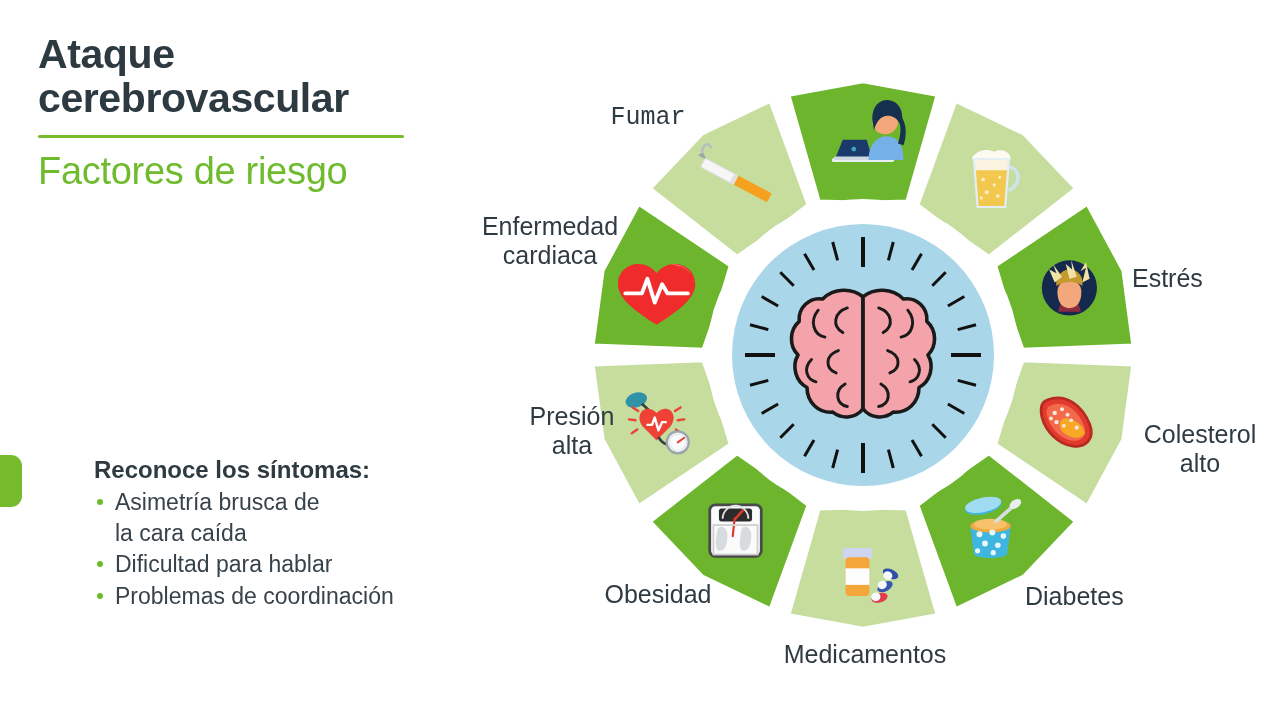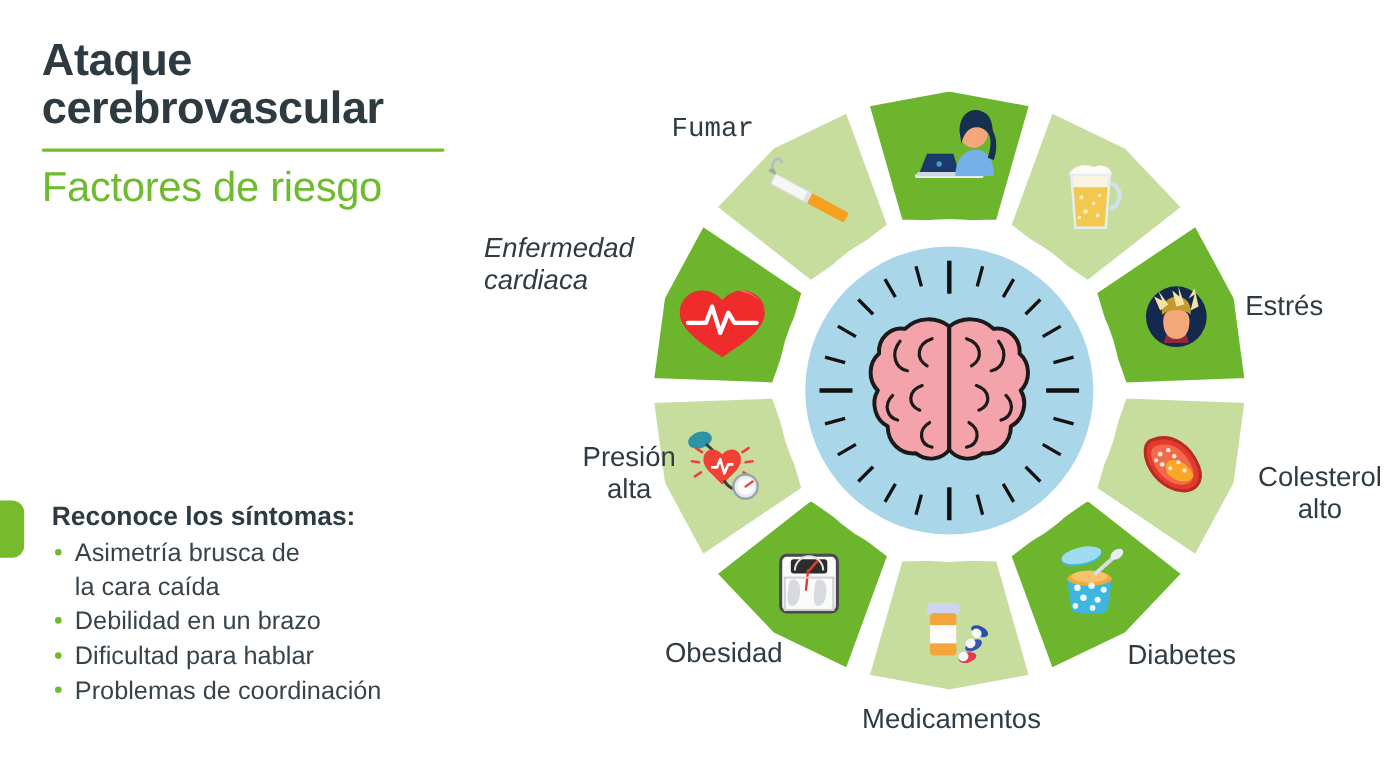--- a/index.html
+++ b/index.html
@@ -54,20 +54,21 @@
     color: #6fbb2e;
     letter-spacing: -0.3px;
     line-height: 1.05;
   }
 
   #symptoms-block {
     position: absolute;
     left: 0;
     top: 455px;
     width: 500px;
+    padding-left: 47px;
   }
   #accent-bar {
     position: absolute;
     left: 0;
     top: 0;
     width: 22px;
     height: 52px;
     background: #76bb2c;
     border-top-right-radius: 11px;
     border-bottom-right-radius: 11px;
@@ -137,21 +138,20 @@
     <div id="subtitle">Factores de riesgo</div>
   </div>
 
   <div id="symptoms-block">
     <div id="accent-bar"></div>
     <div id="symptoms-inner">
       <div id="symptoms-heading">Reconoce los síntomas:</div>
       <ul id="symptoms-list">
         <li><span class="bullet"></span><span>Asimetría brusca de
 la cara caída</span></li>
-        <li><span class="bullet"></span><span>Debilidad en un brazo</span></li>
         <li><span class="bullet"></span><span>Dificultad para hablar</span></li>
         <li><span class="bullet"></span><span>Problemas de coordinación</span></li>
       </ul>
     </div>
   </div>
 </div>
 
 <div id="wheel-wrap">
   <svg id="wheel-svg" width="580" height="590" viewBox="0 0 580 590">
     <defs>
@@ -412,16 +412,16 @@
   </svg>
 
   <div class="seg-label" style="left:552px; top:202px;  width:140px; text-align:left;">Estrés</div>
   <div class="seg-label" style="left:540px; top:358px;  width:160px; text-align:center;">Colesterol
 alto</div>
   <div class="seg-label" style="left:430px; top:520px;  width:160px; text-align:left;margin-left:15px;">Diabetes</div>
   <div class="seg-label" style="left:165px; top:578px;  width:240px; text-align:center;">Medicamentos</div>
   <div class="seg-label" style="left:-12px; top:518px;  width:180px; text-align:center;">Obesidad</div>
   <div class="seg-label" style="left:-108px; top:340px; width:200px; text-align:center;">Presión
 alta</div>
-  <div class="seg-label" style="left:-140px; top:150px; width:220px; text-align:left;font-style:italic;">Enfermedad
+  <div class="seg-label" style="left:-140px; top:150px; width:220px; text-align:center;">Enfermedad
 cardiaca</div>
   <div class="seg-label" style="left:-2px;  top:42px;   width:140px; text-align:center;font-family:Liberation Mono, monospace;">Fumar</div>
 </div>
 
 </body></html>

